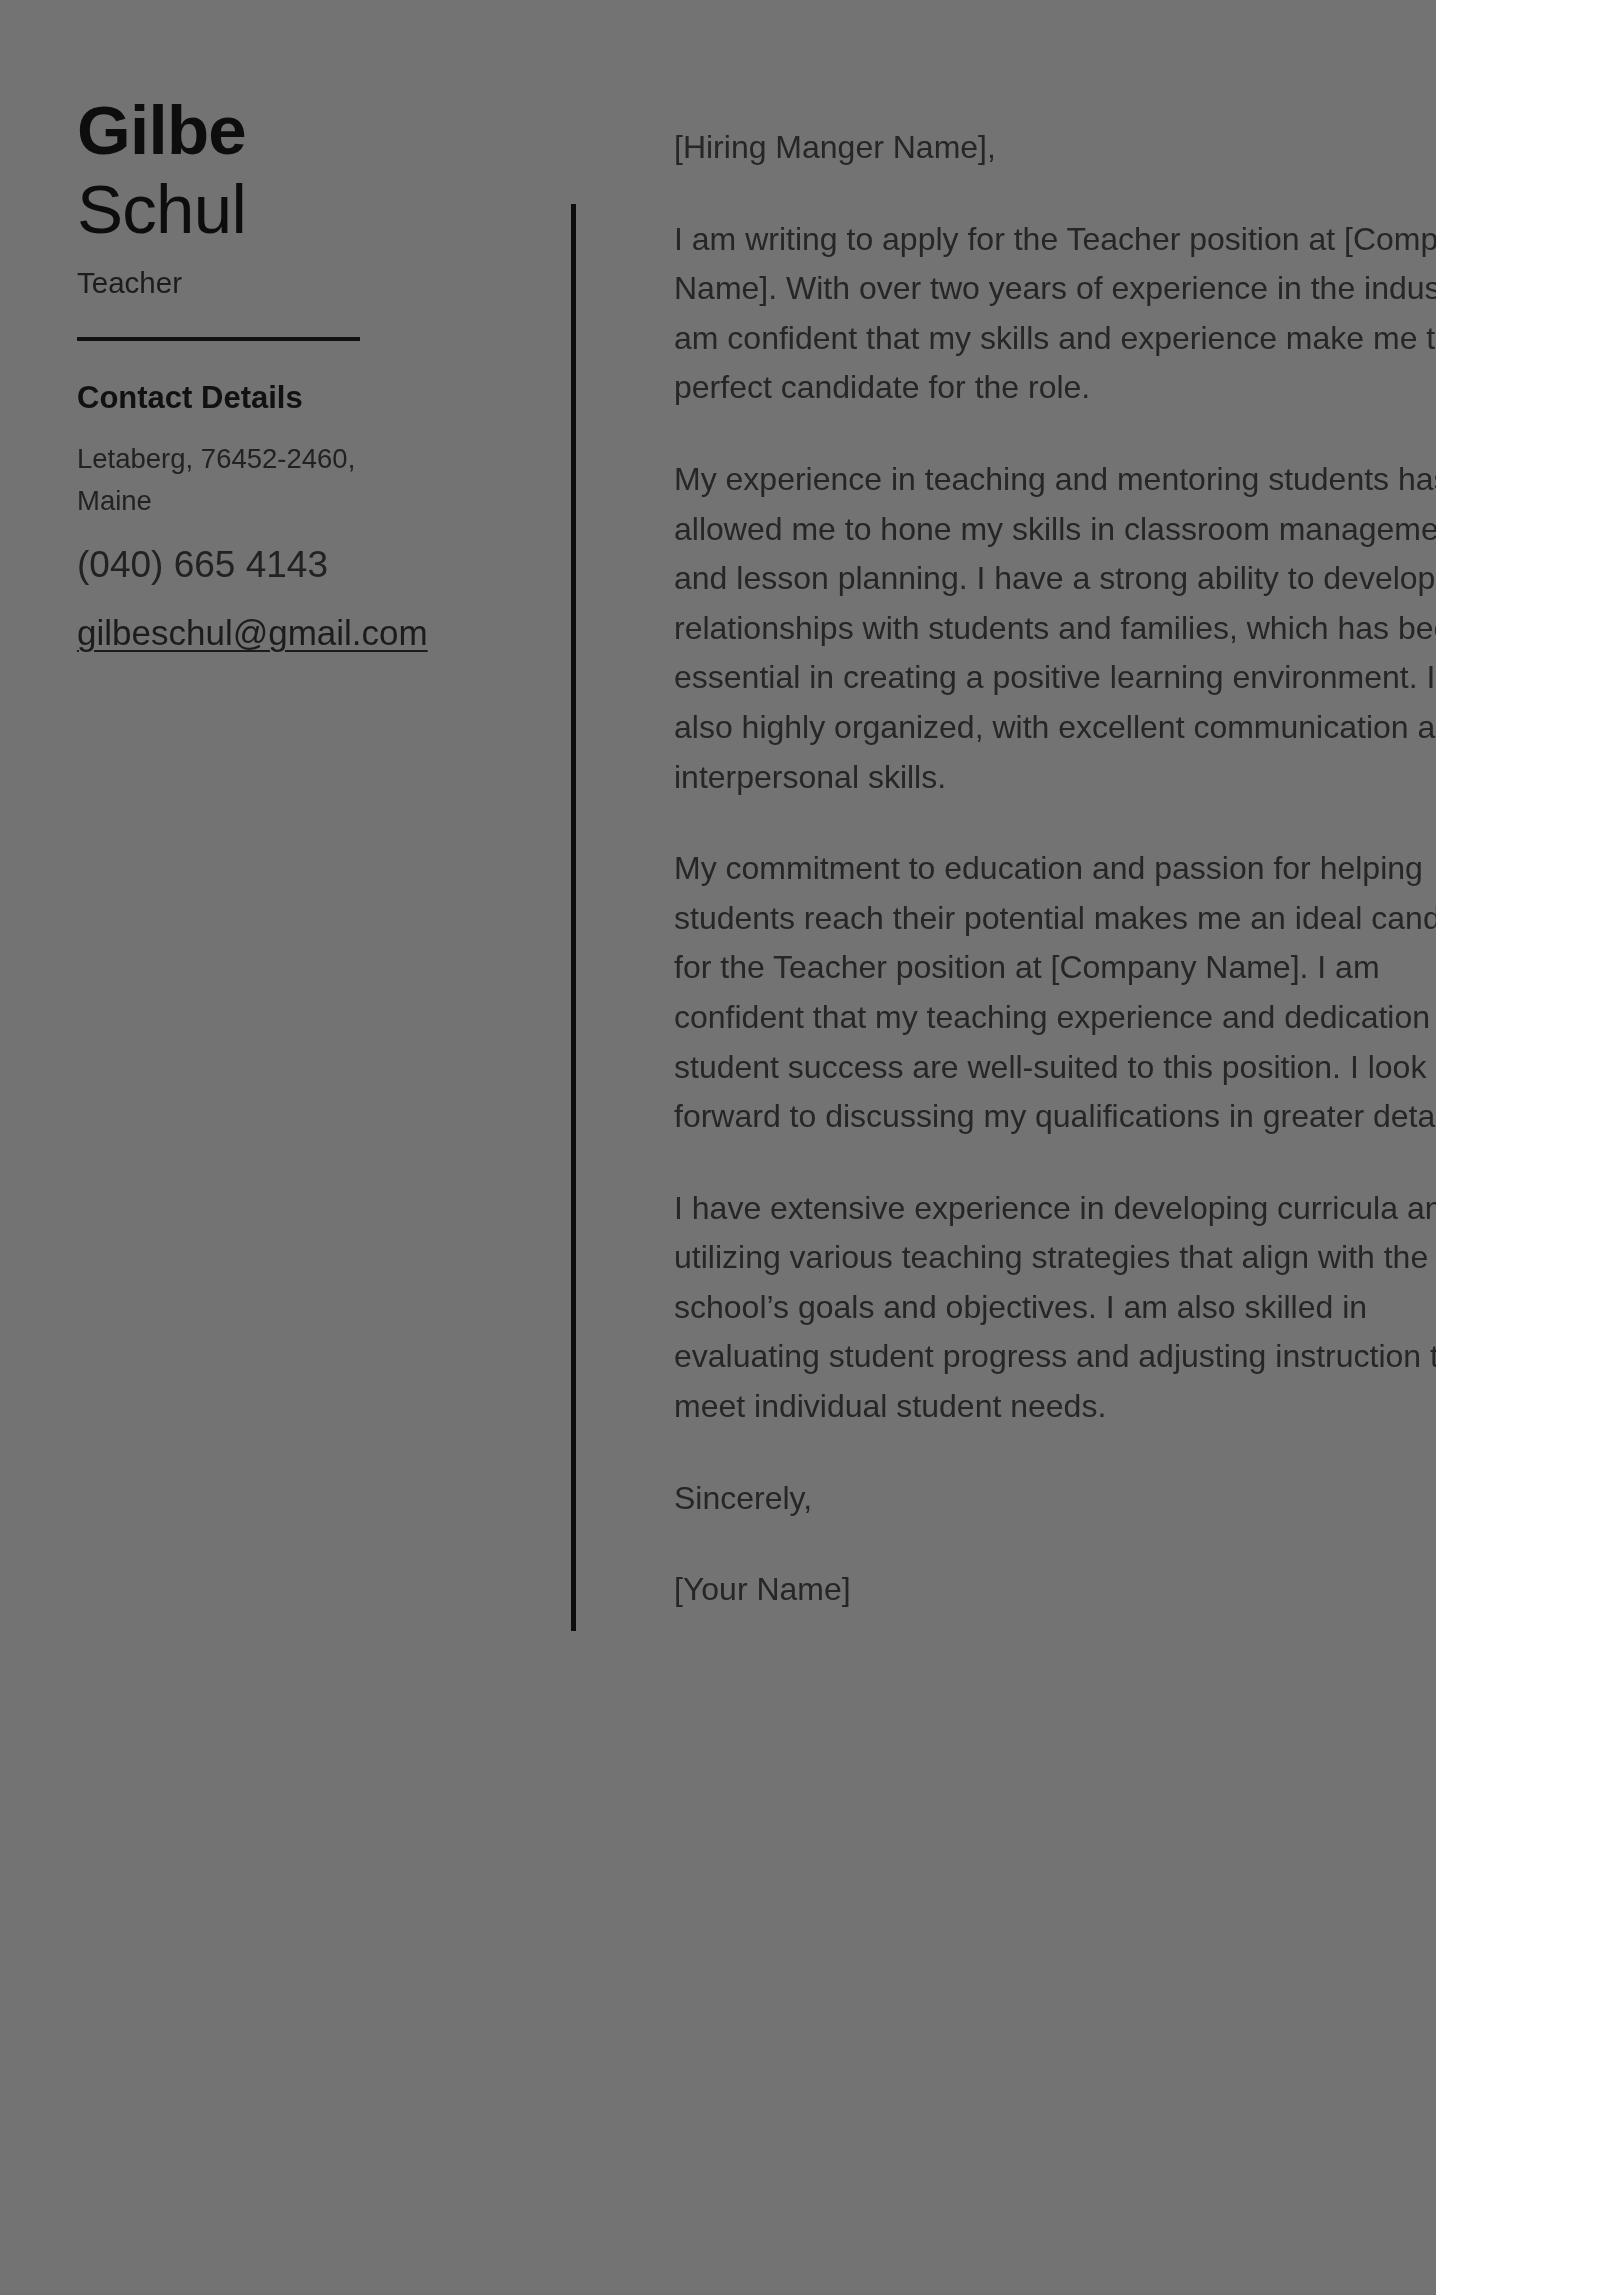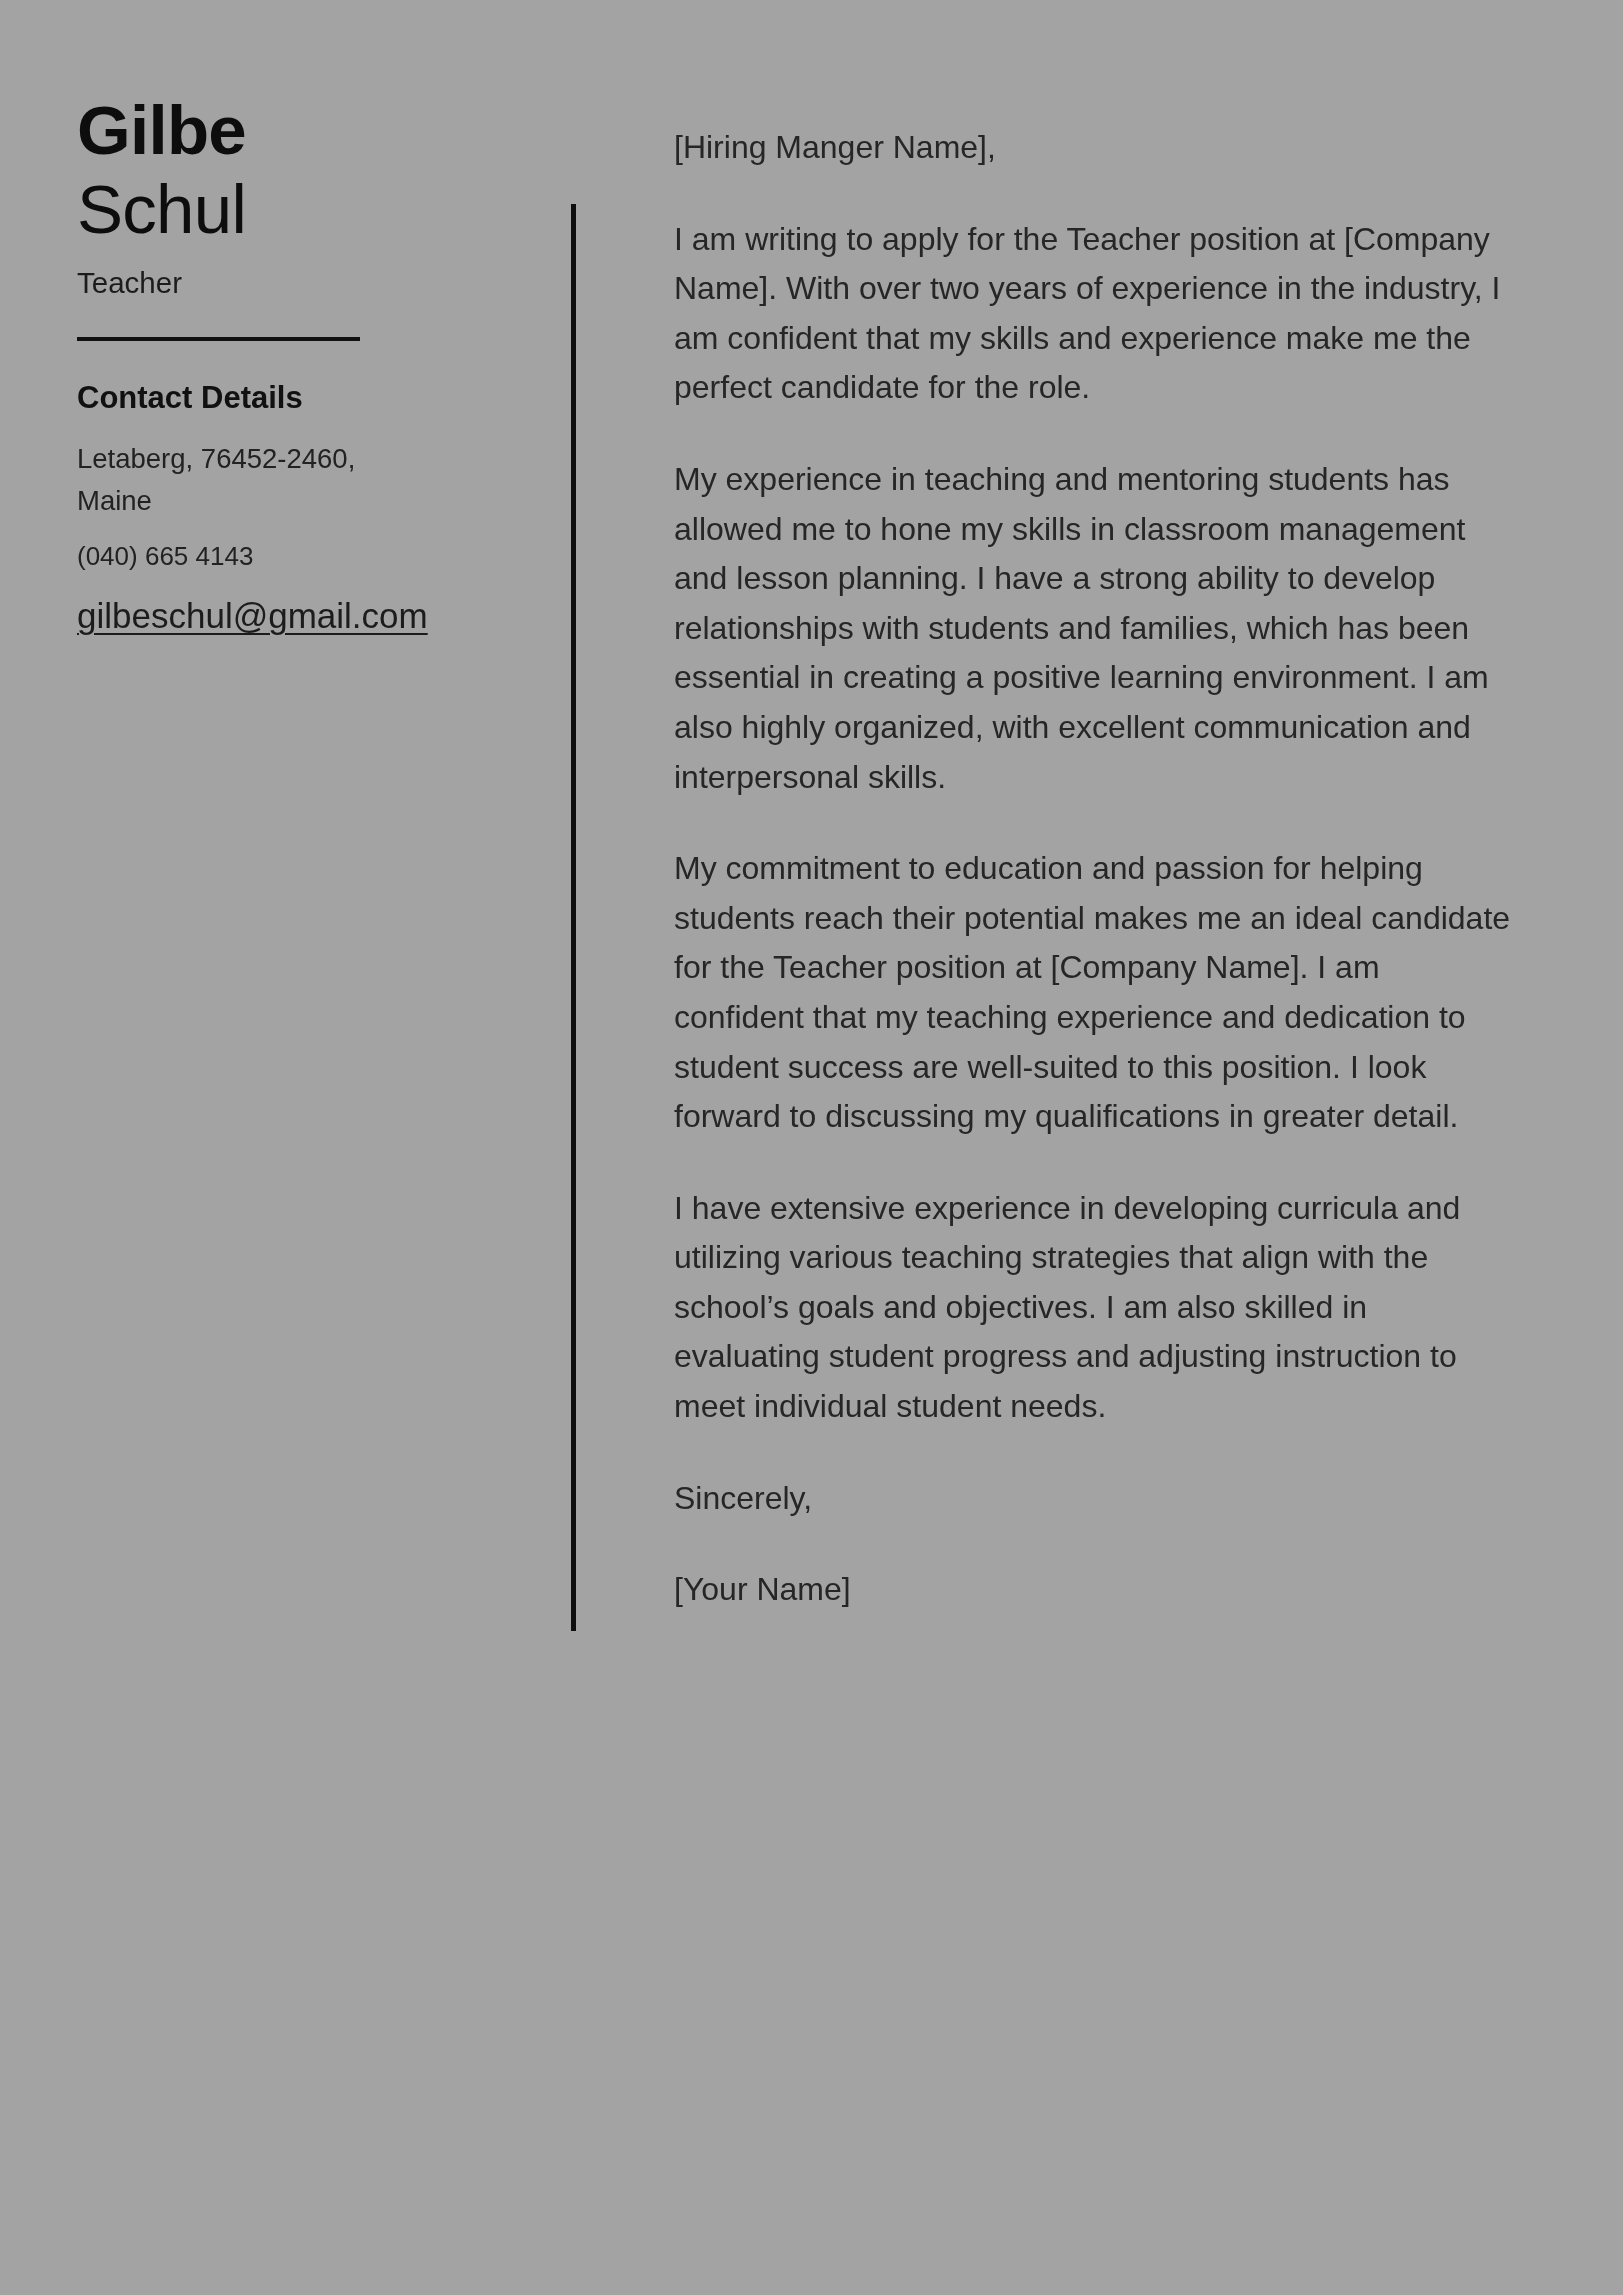--- a/index.html
+++ b/index.html
@@ -6,23 +6,23 @@
   html, body { margin: 0; padding: 0; }
   body {
     width: 1623px;
     height: 2295px;
     background: #ffffff;
     font-family: "Liberation Sans", sans-serif;
     color: #2b2b2b;
   }
   .page {
     position: relative;
-    width: 1623px;
+    width: 1436px;
     height: 2295px;
-    background: #a3a3a3;
+    background: #737373;
     overflow: hidden;
     padding-left: 37px;
   }
 
   
   .sidebar {
     position: absolute;
     left: 77px;
     top: 92px;
     width: 283px;
@@ -61,21 +61,21 @@
     color: #111111;
   }
   .address {
     margin: 21px 0 0 0;
     font-size: 27.5px;
     line-height: 1.55;
     color: #222222;
   }
   .phone {
     margin: 13px 0 0 0;
-    font-size: 26px;
+    font-size: 37px;
     line-height: 1.55;
     color: #222222;
   }
   .email-row { margin: 13px 0 0 0; }
   .email {
     font-size: 35px;
     line-height: 1.55;
     color: #1c1c1c;
     text-decoration: underline;
     text-underline-offset: 4.6px;

